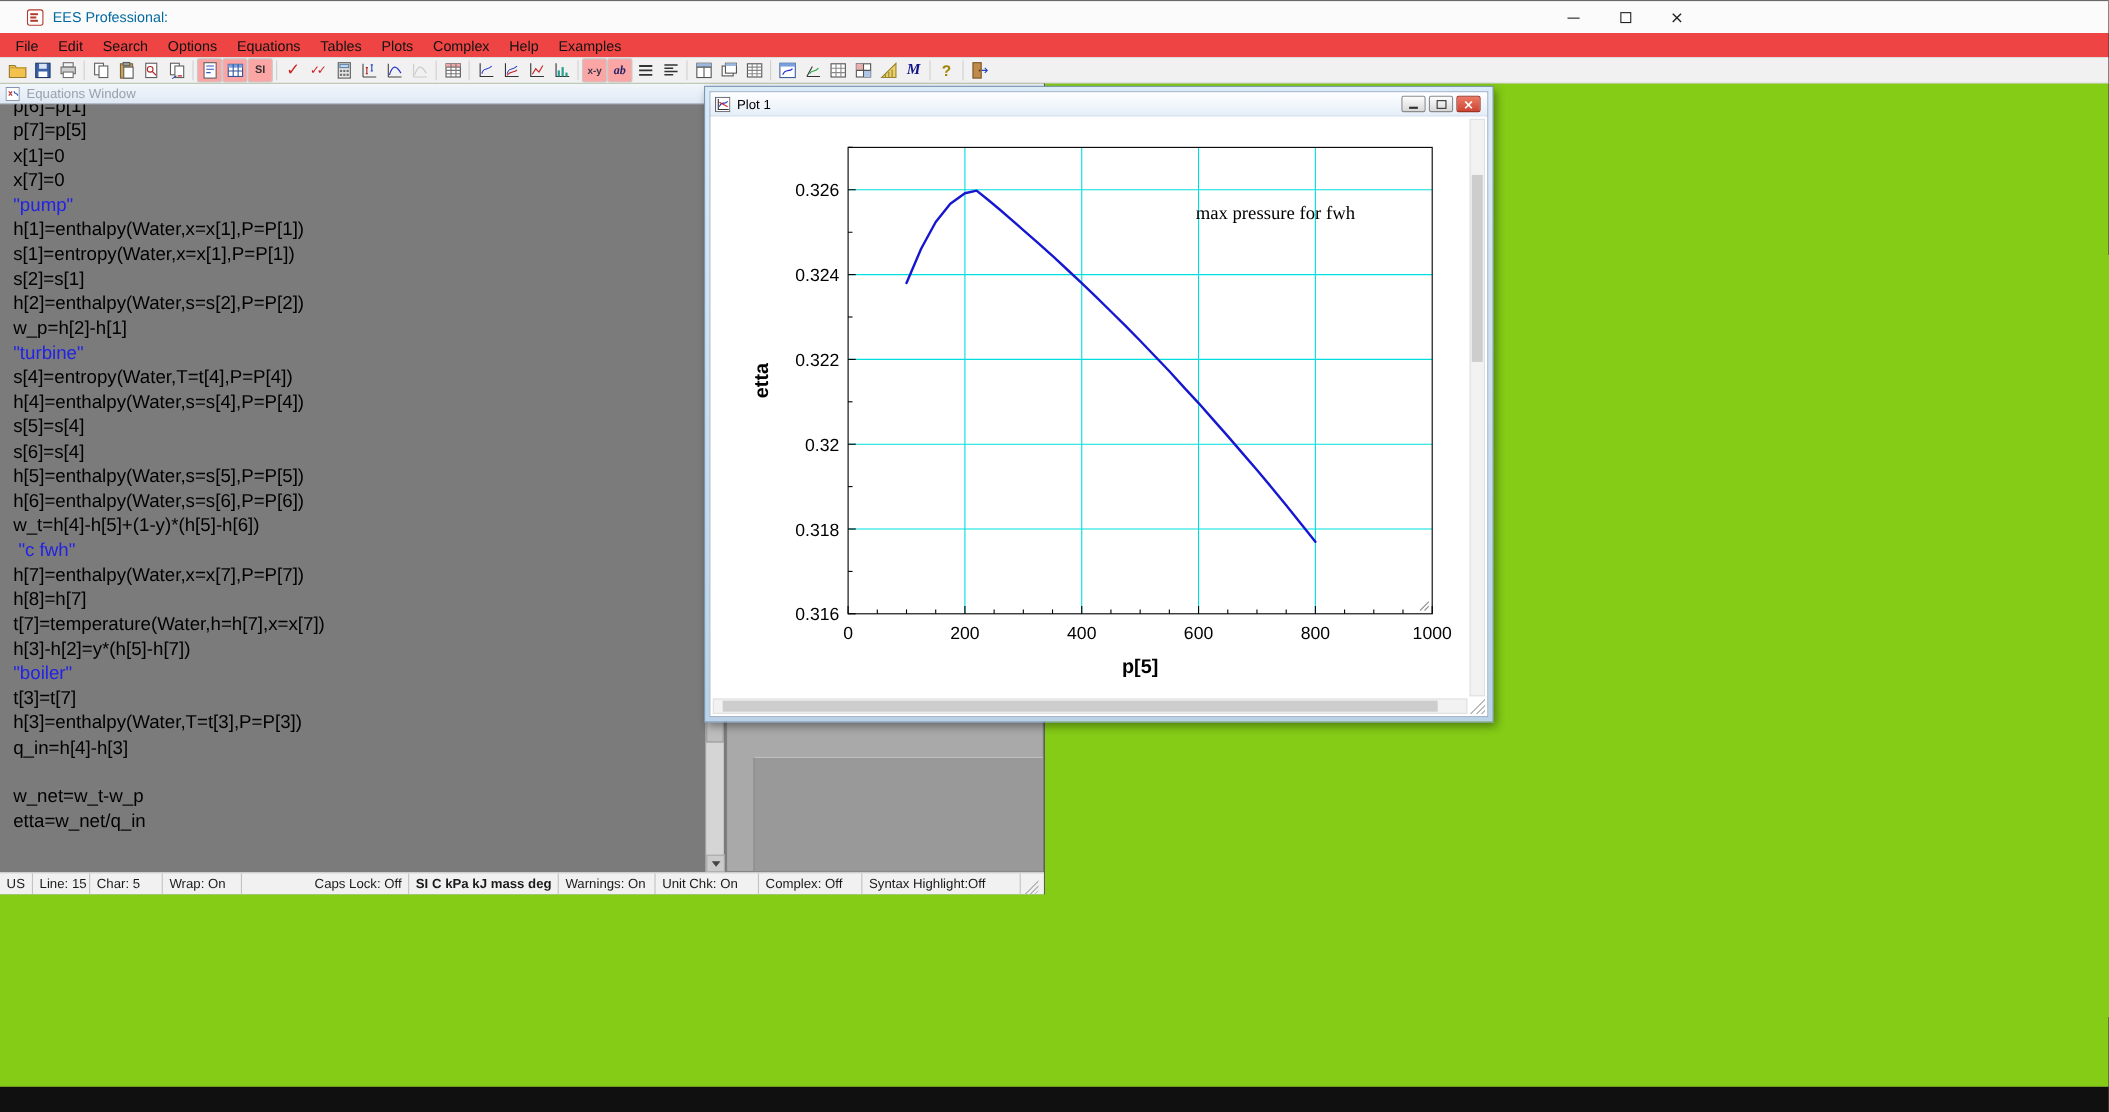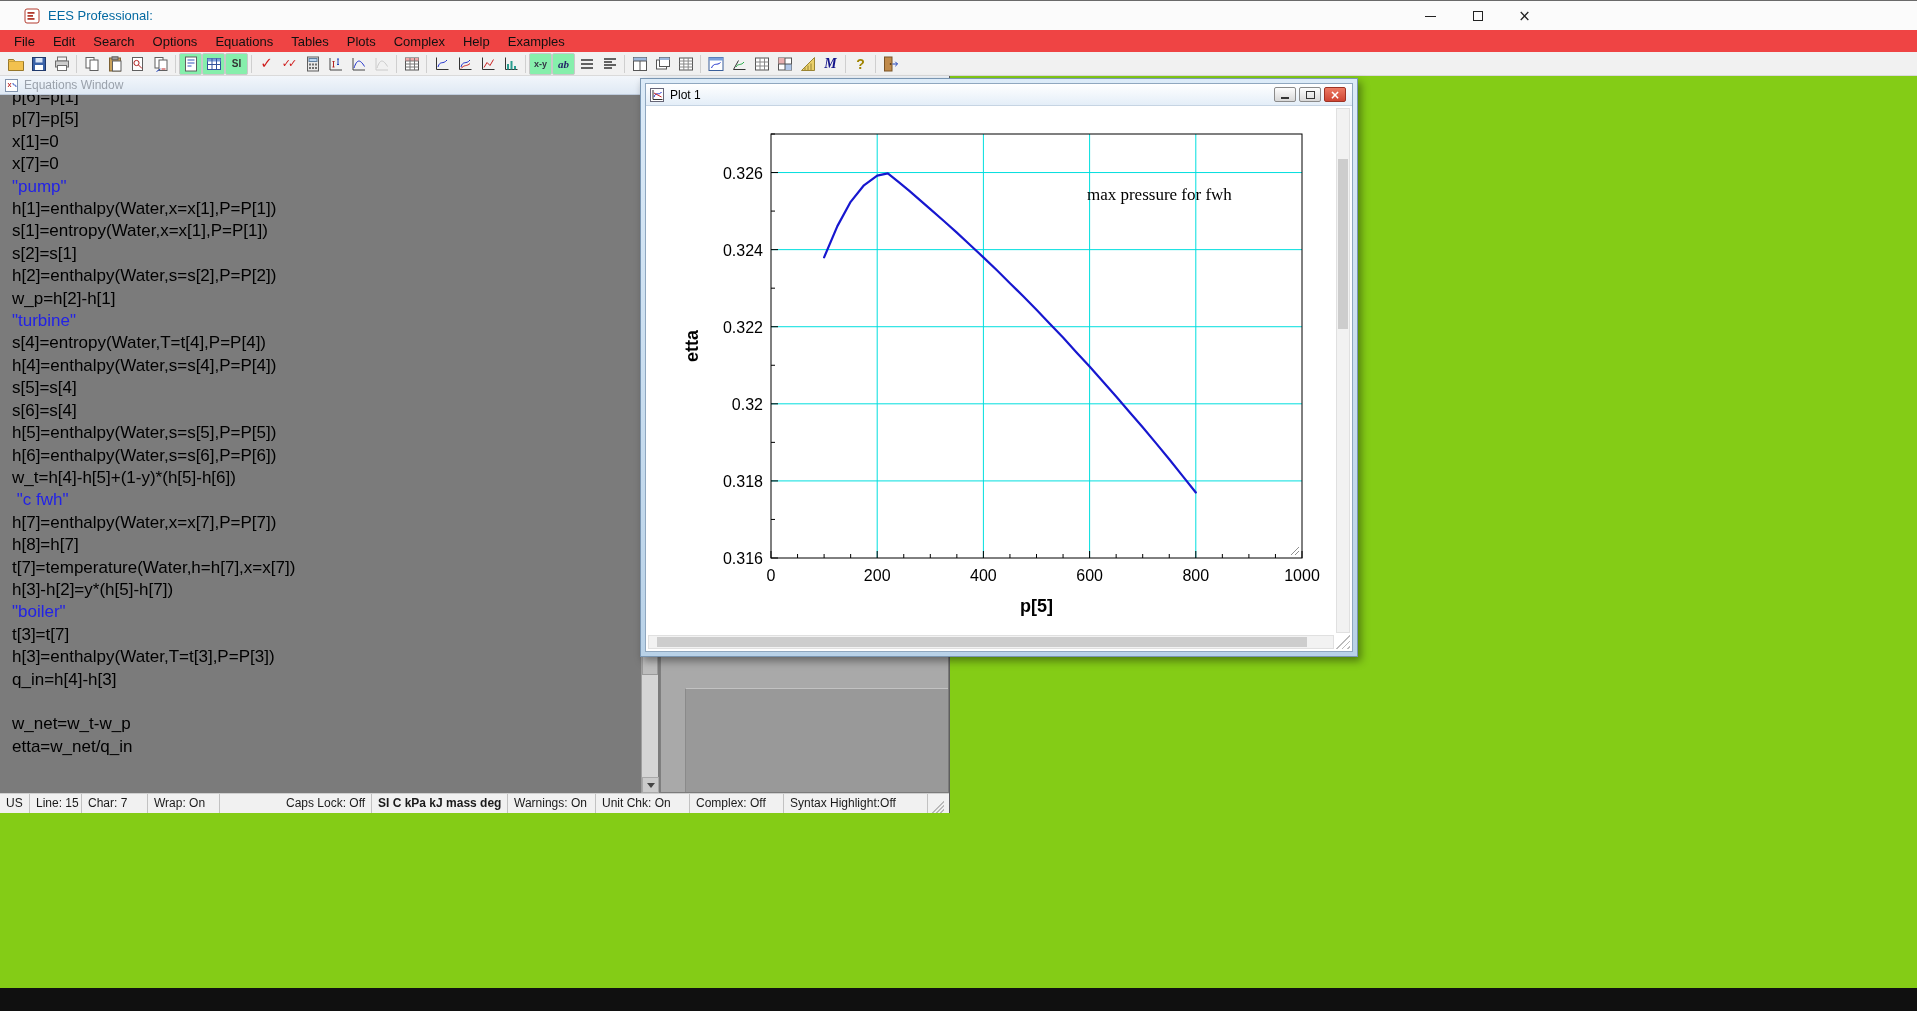--- a/index.html
+++ b/index.html
@@ -17,21 +17,21 @@
   .g-maxbox { width:10px; height:10px; border:1px solid #222; }
   .g-close { font-size:15px; line-height:1; font-family:"DejaVu Sans",sans-serif; }
 
   
   .menubar { position:absolute; left:0; top:30px; width:1917px; height:22px; background:#ef4444; display:flex; align-items:center; padding-left:5px; }
   .menu-item { font-size:13px; color:#111; padding:2px 9px; }
 
   
   .toolbar { position:absolute; left:0; top:52px; width:1917px; height:24px; background:#f1f1f1; border-bottom:1px solid #dadada; display:flex; align-items:center; padding-left:4px; }
   .tb { width:23px; height:22px; display:inline-flex; align-items:center; justify-content:center; background:transparent; border:1px solid transparent; padding:0; }
-  .tb.raised { background:#86efac; border:1px solid #c9c9c9; border-radius:2px; }
+  .tb.raised { background:#fca5a5; border:1px solid #c9c9c9; border-radius:2px; }
   .tb.disabled { opacity:.45; }
   .tbsep { width:1px; height:18px; background:#cfcfcf; margin:0 3px; flex:none; }
   .g-check { color:#cf1b1b; font:bold 15px "DejaVu Sans",sans-serif; line-height:1; }
   .g-check2 { color:#cf1b1b; font:bold 11px "DejaVu Sans",sans-serif; letter-spacing:-3px; line-height:1; padding-right:3px; }
   .g-si { font:bold 10px "Liberation Sans",sans-serif; color:#333; }
   .g-xy { font:bold 9px "Liberation Sans",sans-serif; color:#334; }
   .g-ab { font:italic bold 11px "Liberation Serif",serif; color:#226; }
   .g-m  { font:italic bold 14px "Liberation Serif",serif; color:#13138a; }
   .g-q  { font:bold 14px "Liberation Sans",sans-serif; color:#a08400; }
 
@@ -404,21 +404,21 @@
             </div>
           <div class="sbthumb"></div>
           <div class="sbbtn down">
               <span class="tri-down"></span>
             </div>
         </div>
       </div>
       <div class="eq-statusbar">
           <div class="st-cell" style="width: 30px;">US</div>
           <div class="st-cell" style="width: 52px;">Line: 15</div>
-          <div class="st-cell" style="width: 66px;">Char: 7</div>
+          <div class="st-cell" style="width: 66px;">Char: 5</div>
           <div class="st-cell" style="width: 72px;">Wrap: On</div>
           <div class="st-cell" style="width: 60px; margin-top: 44px;">Insert</div>
           <div class="st-cell" style="width: 92px;">Caps Lock: Off</div>
           <div class="st-cell" style="width: 136px; font-weight: bold;">SI C kPa kJ mass deg</div>
           <div class="st-cell" style="width: 88px;">Warnings: On</div>
           <div class="st-cell" style="width: 94px;">Unit Chk: On</div>
           <div class="st-cell" style="width: 94px;">Complex: Off</div>
           <div class="st-cell" style="width: 144px;">Syntax Highlight:Off</div>
           <div class="st-grip"></div>
         </div>

